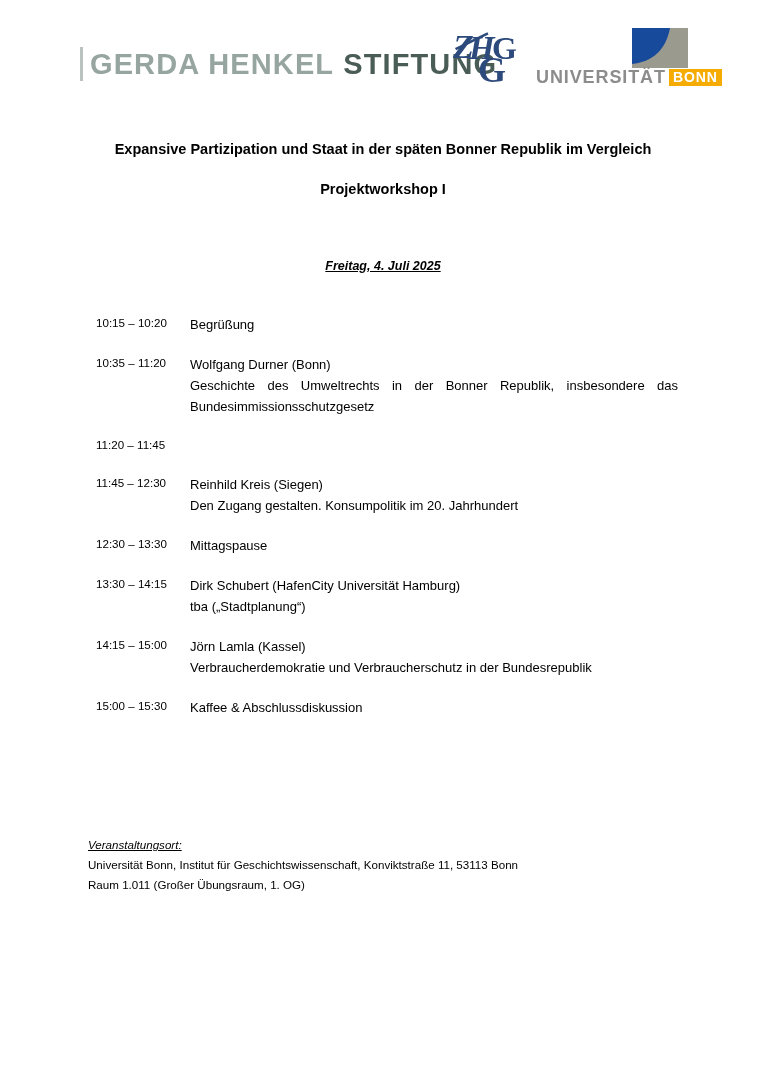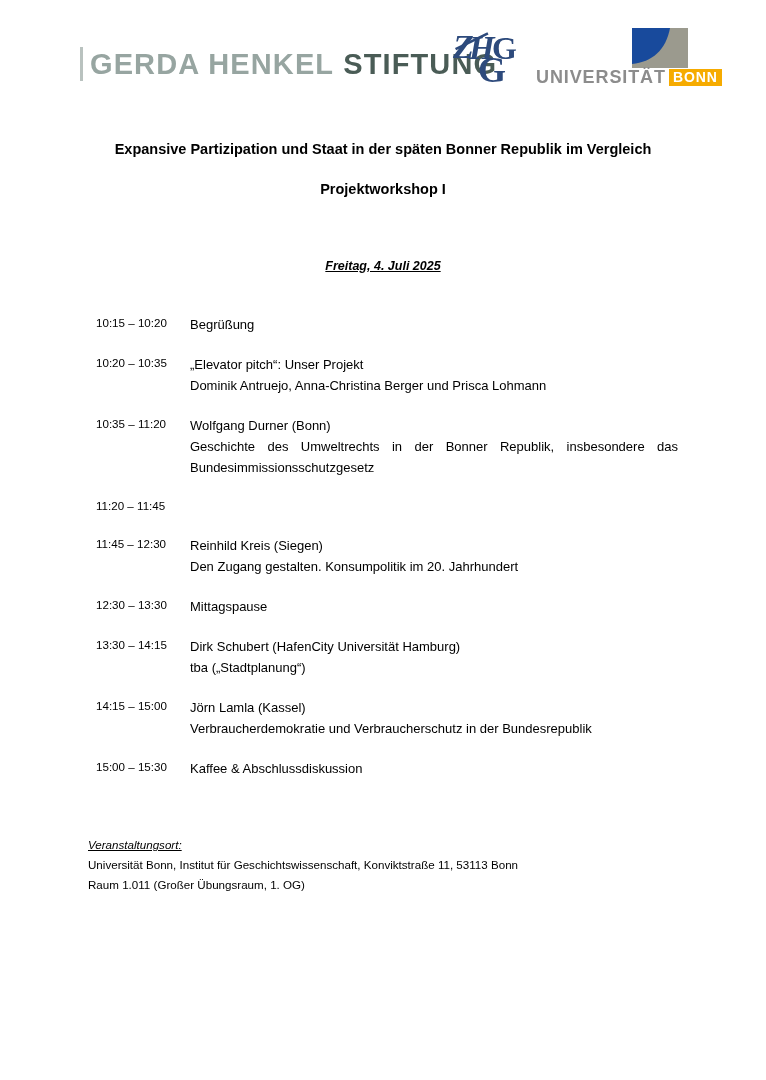--- a/index.html
+++ b/index.html
@@ -245,27 +245,20 @@
 
   <div class="schedule">
 
     <div class="slot">
       <div class="slot-time">10:15 – 10:20</div>
       <div class="slot-body">
         <span class="slot-line">Begrüßung</span>
       </div>
     </div>
 
-    <div class="slot">
-      <div class="slot-time">10:20 – 10:35</div>
-      <div class="slot-body">
-        <span class="slot-line">„Elevator pitch“: Unser Projekt</span>
-        <span class="slot-line">Dominik Antruejo, Anna-Christina Berger und Prisca Lohmann</span>
-      </div>
-    </div>
 
     <div class="slot">
       <div class="slot-time">10:35 – 11:20</div>
       <div class="slot-body">
         <span class="slot-line">Wolfgang Durner (Bonn)</span>
         <span class="slot-line justified">Geschichte des Umweltrechts in der Bonner Republik, insbesondere das Bundesimmissionsschutzgesetz</span>
       </div>
     </div>
 
     <div class="slot">

